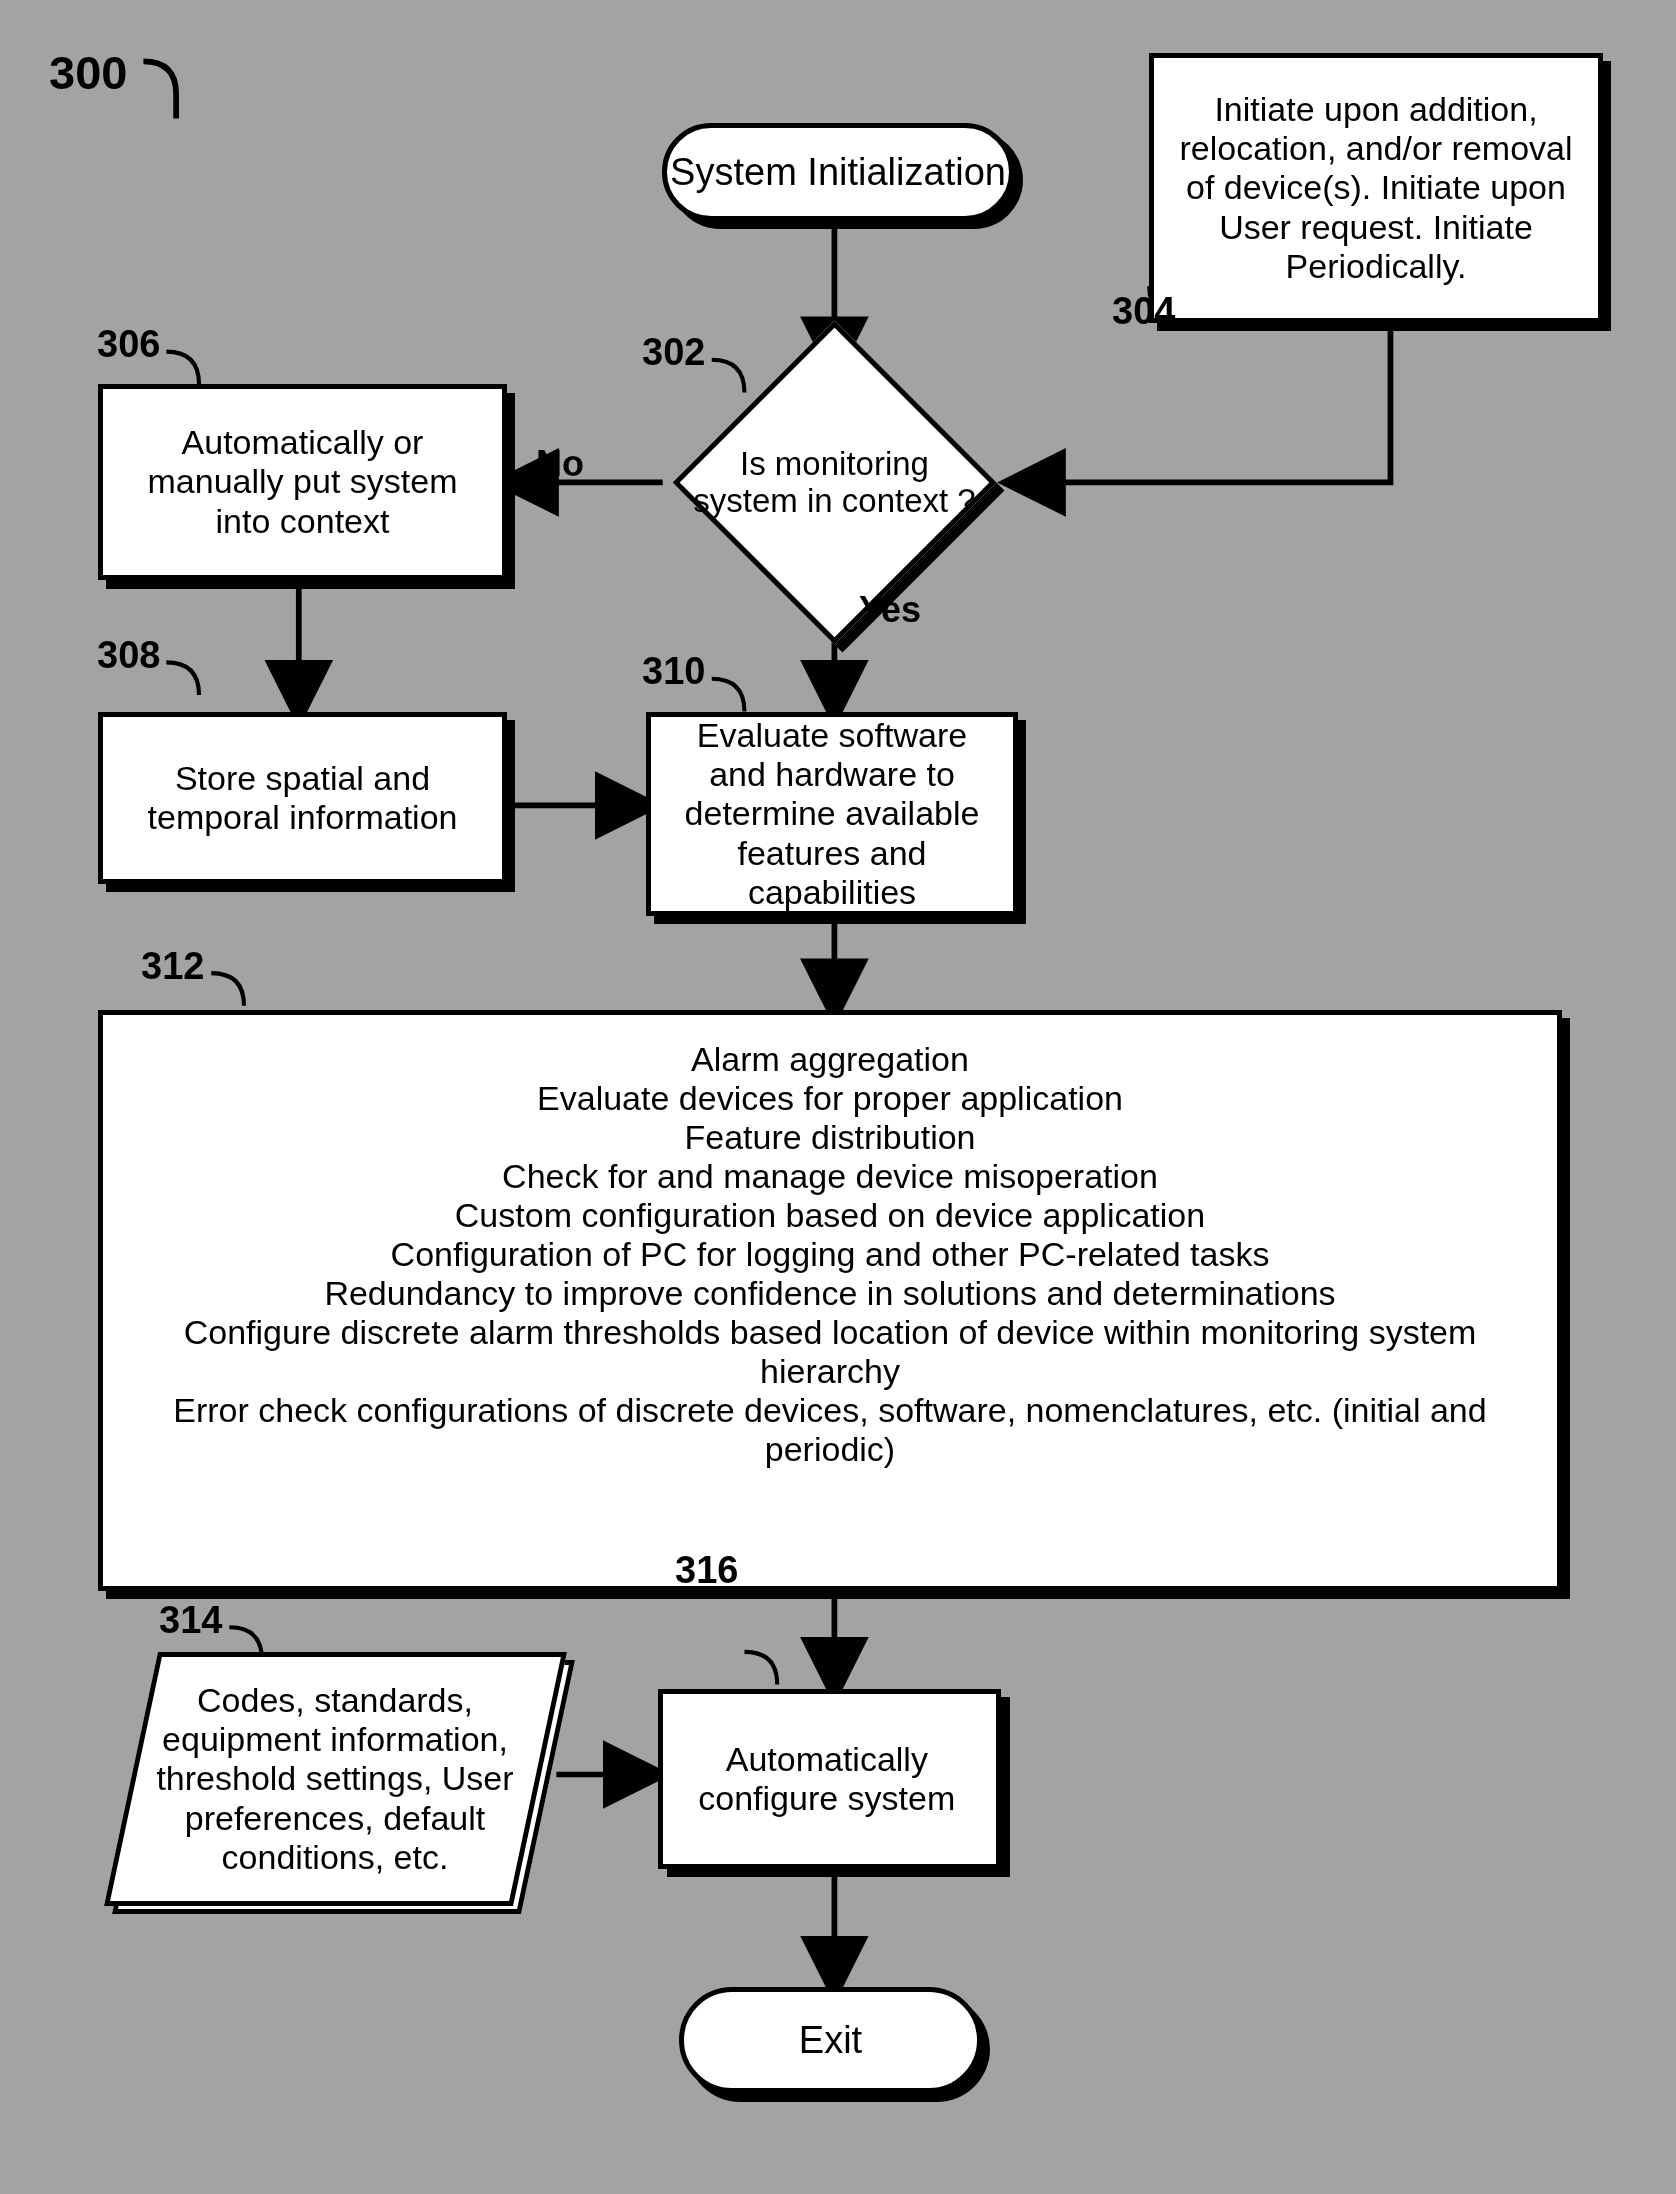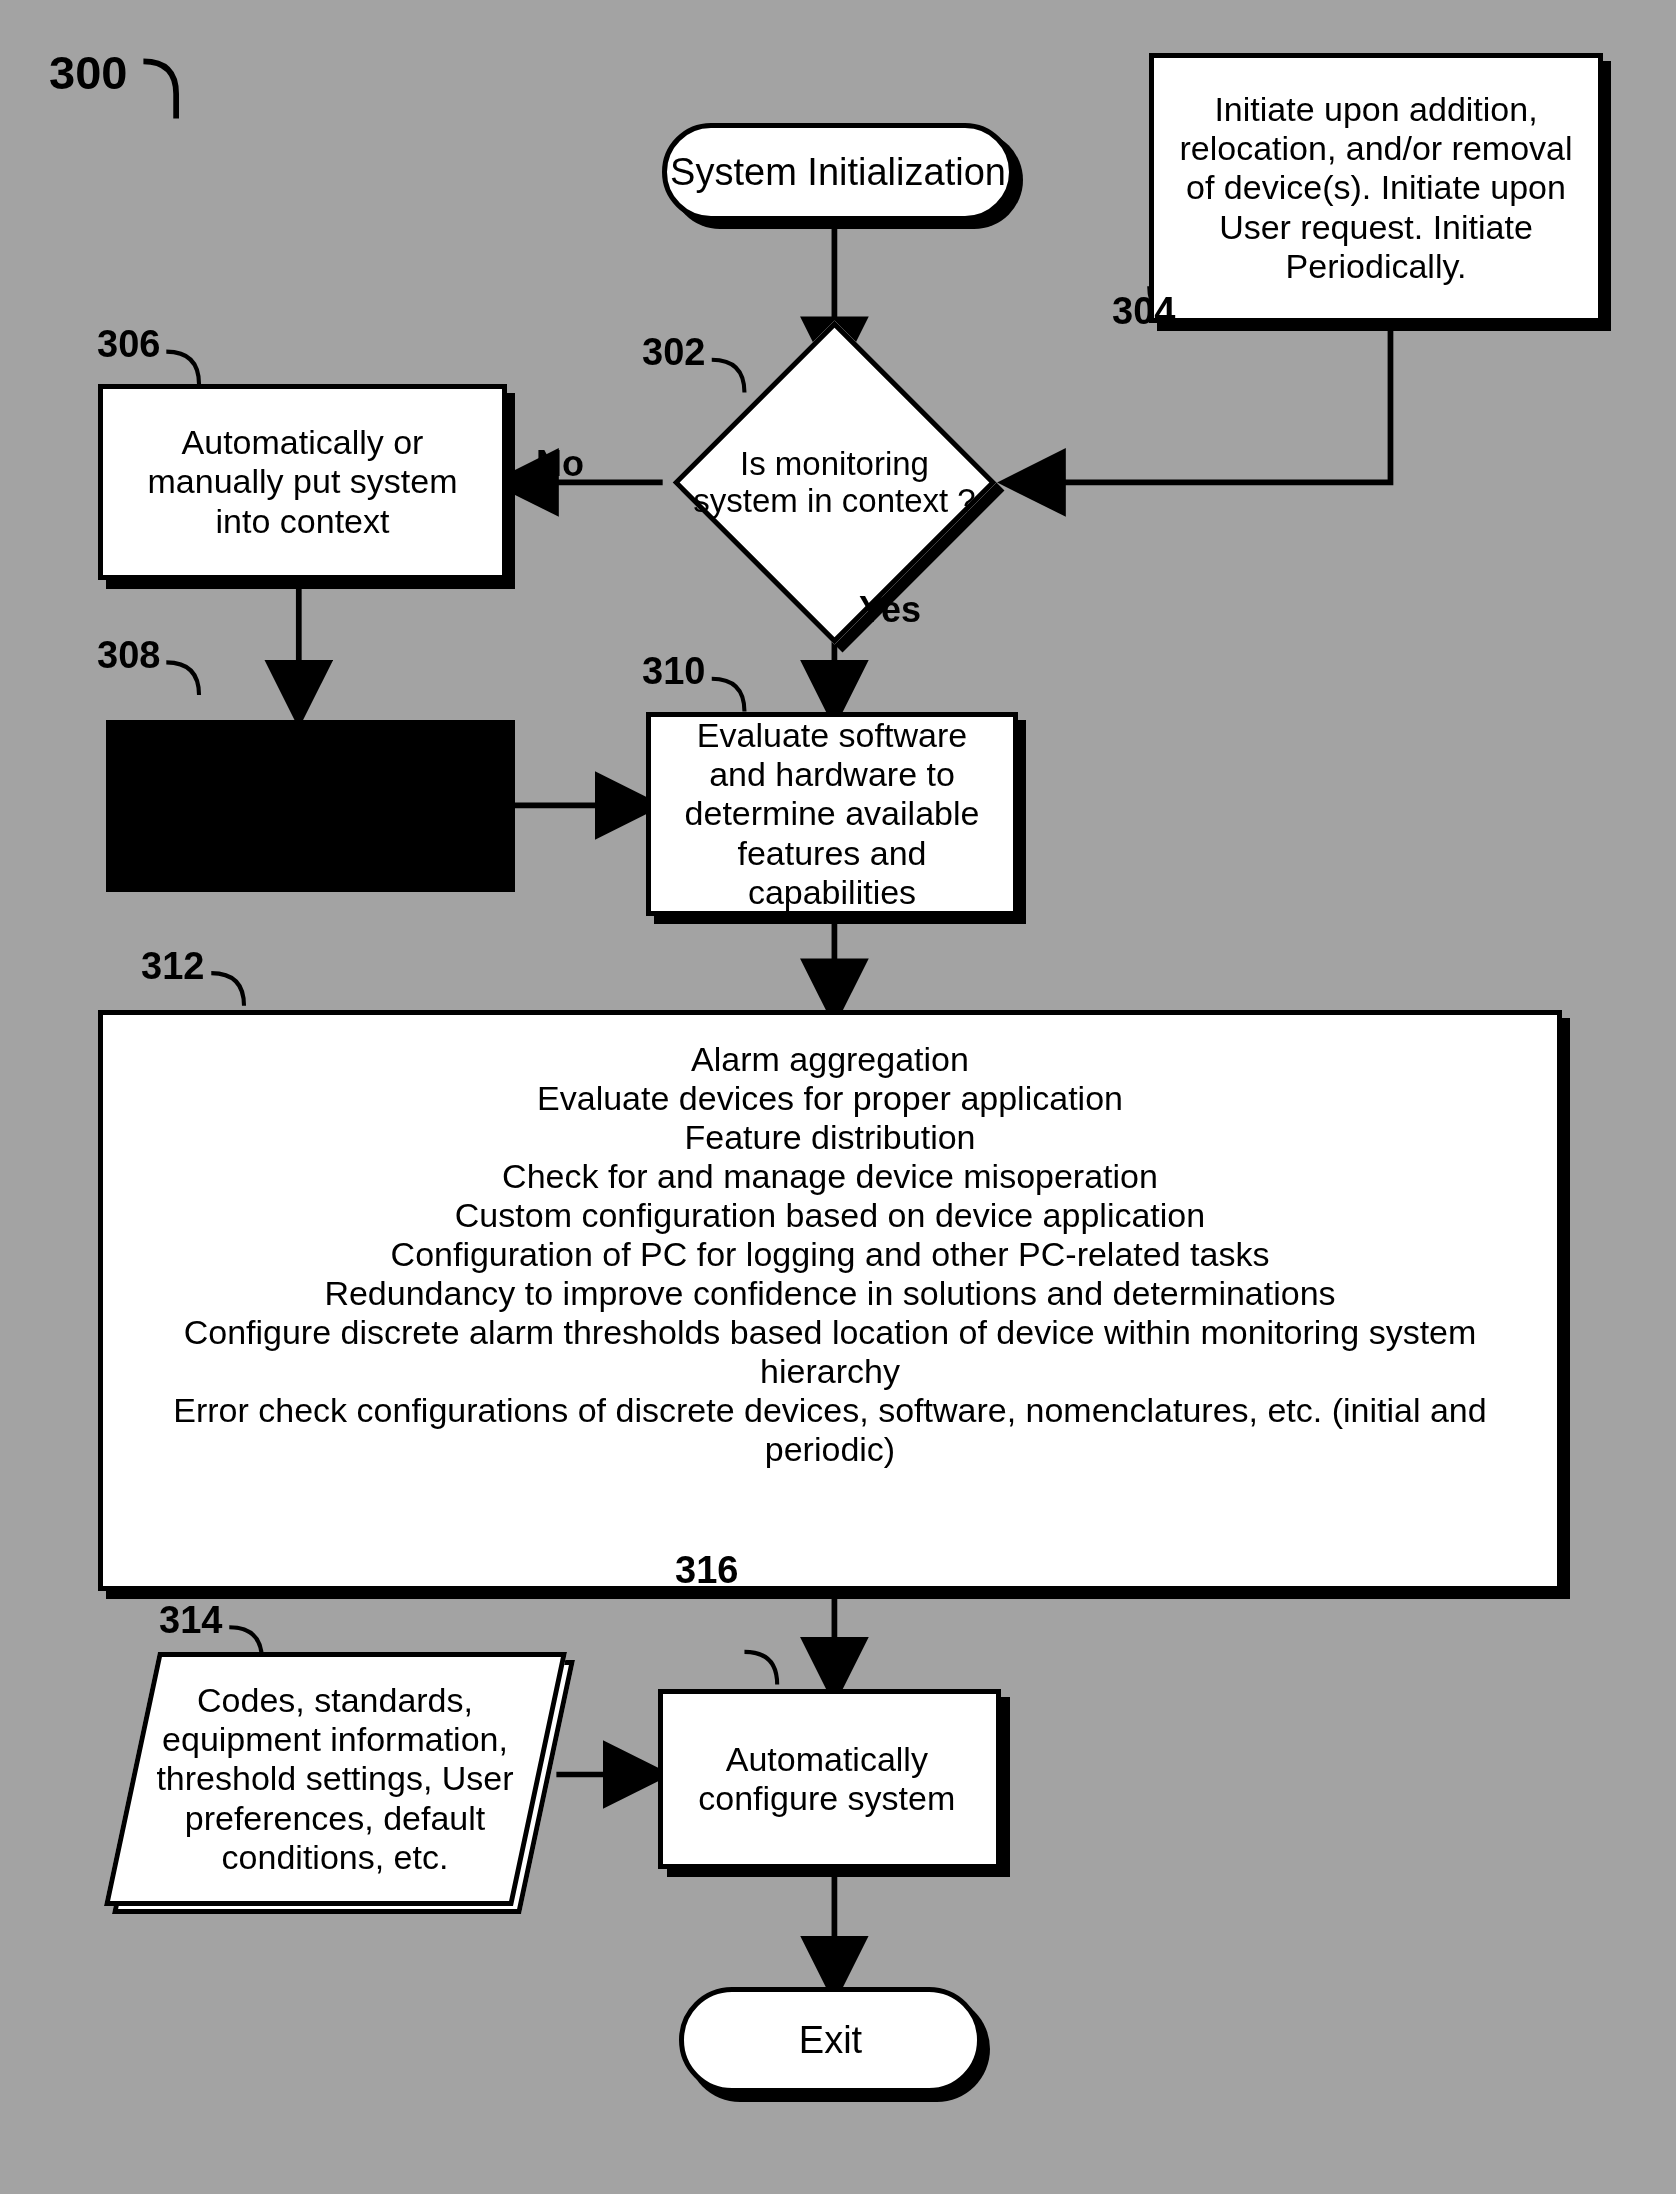--- a/index.html
+++ b/index.html
@@ -182,20 +182,23 @@
   <div class="label" style="left:536px; top:433px; font-size:36px;margin-top:10px;">No</div>
   <div class="label" style="left:859px; top:589px; font-size:36px;">Yes</div>
 
   <div class="shadow-box" style="left:106px; top:393px; width:409px; height:196px;"></div>
   <div class="box" style="left:98px; top:384px; width:409px; height:196px;">
     <span>Automatically or manually put system into context</span>
   </div>
   <div class="label refnum" style="left:97px; top:323px;">306</div>
 
   <div class="shadow-box" style="left:106px; top:720px; width:409px; height:172px;"></div>
+  <div class="box" style="left:98px; top:712px; width:409px; height:172px;">
+    <span>Store spatial and temporal information</span>
+  </div>
   <div class="label refnum" style="left:97px; top:634px;">308</div>
 
   <div class="shadow-box" style="left:654px; top:720px; width:372px; height:204px;"></div>
   <div class="box" style="left:646px; top:712px; width:372px; height:204px;">
     <span>Evaluate software and hardware to determine available features and capabilities</span>
   </div>
   <div class="label refnum" style="left:642px; top:650px;">310</div>
 
   <div class="shadow-box" style="left:106px; top:1018px; width:1464px; height:581px;"></div>
   <div class="box leftlist" style="left:98px; top:1010px; width:1464px; height:581px;">

